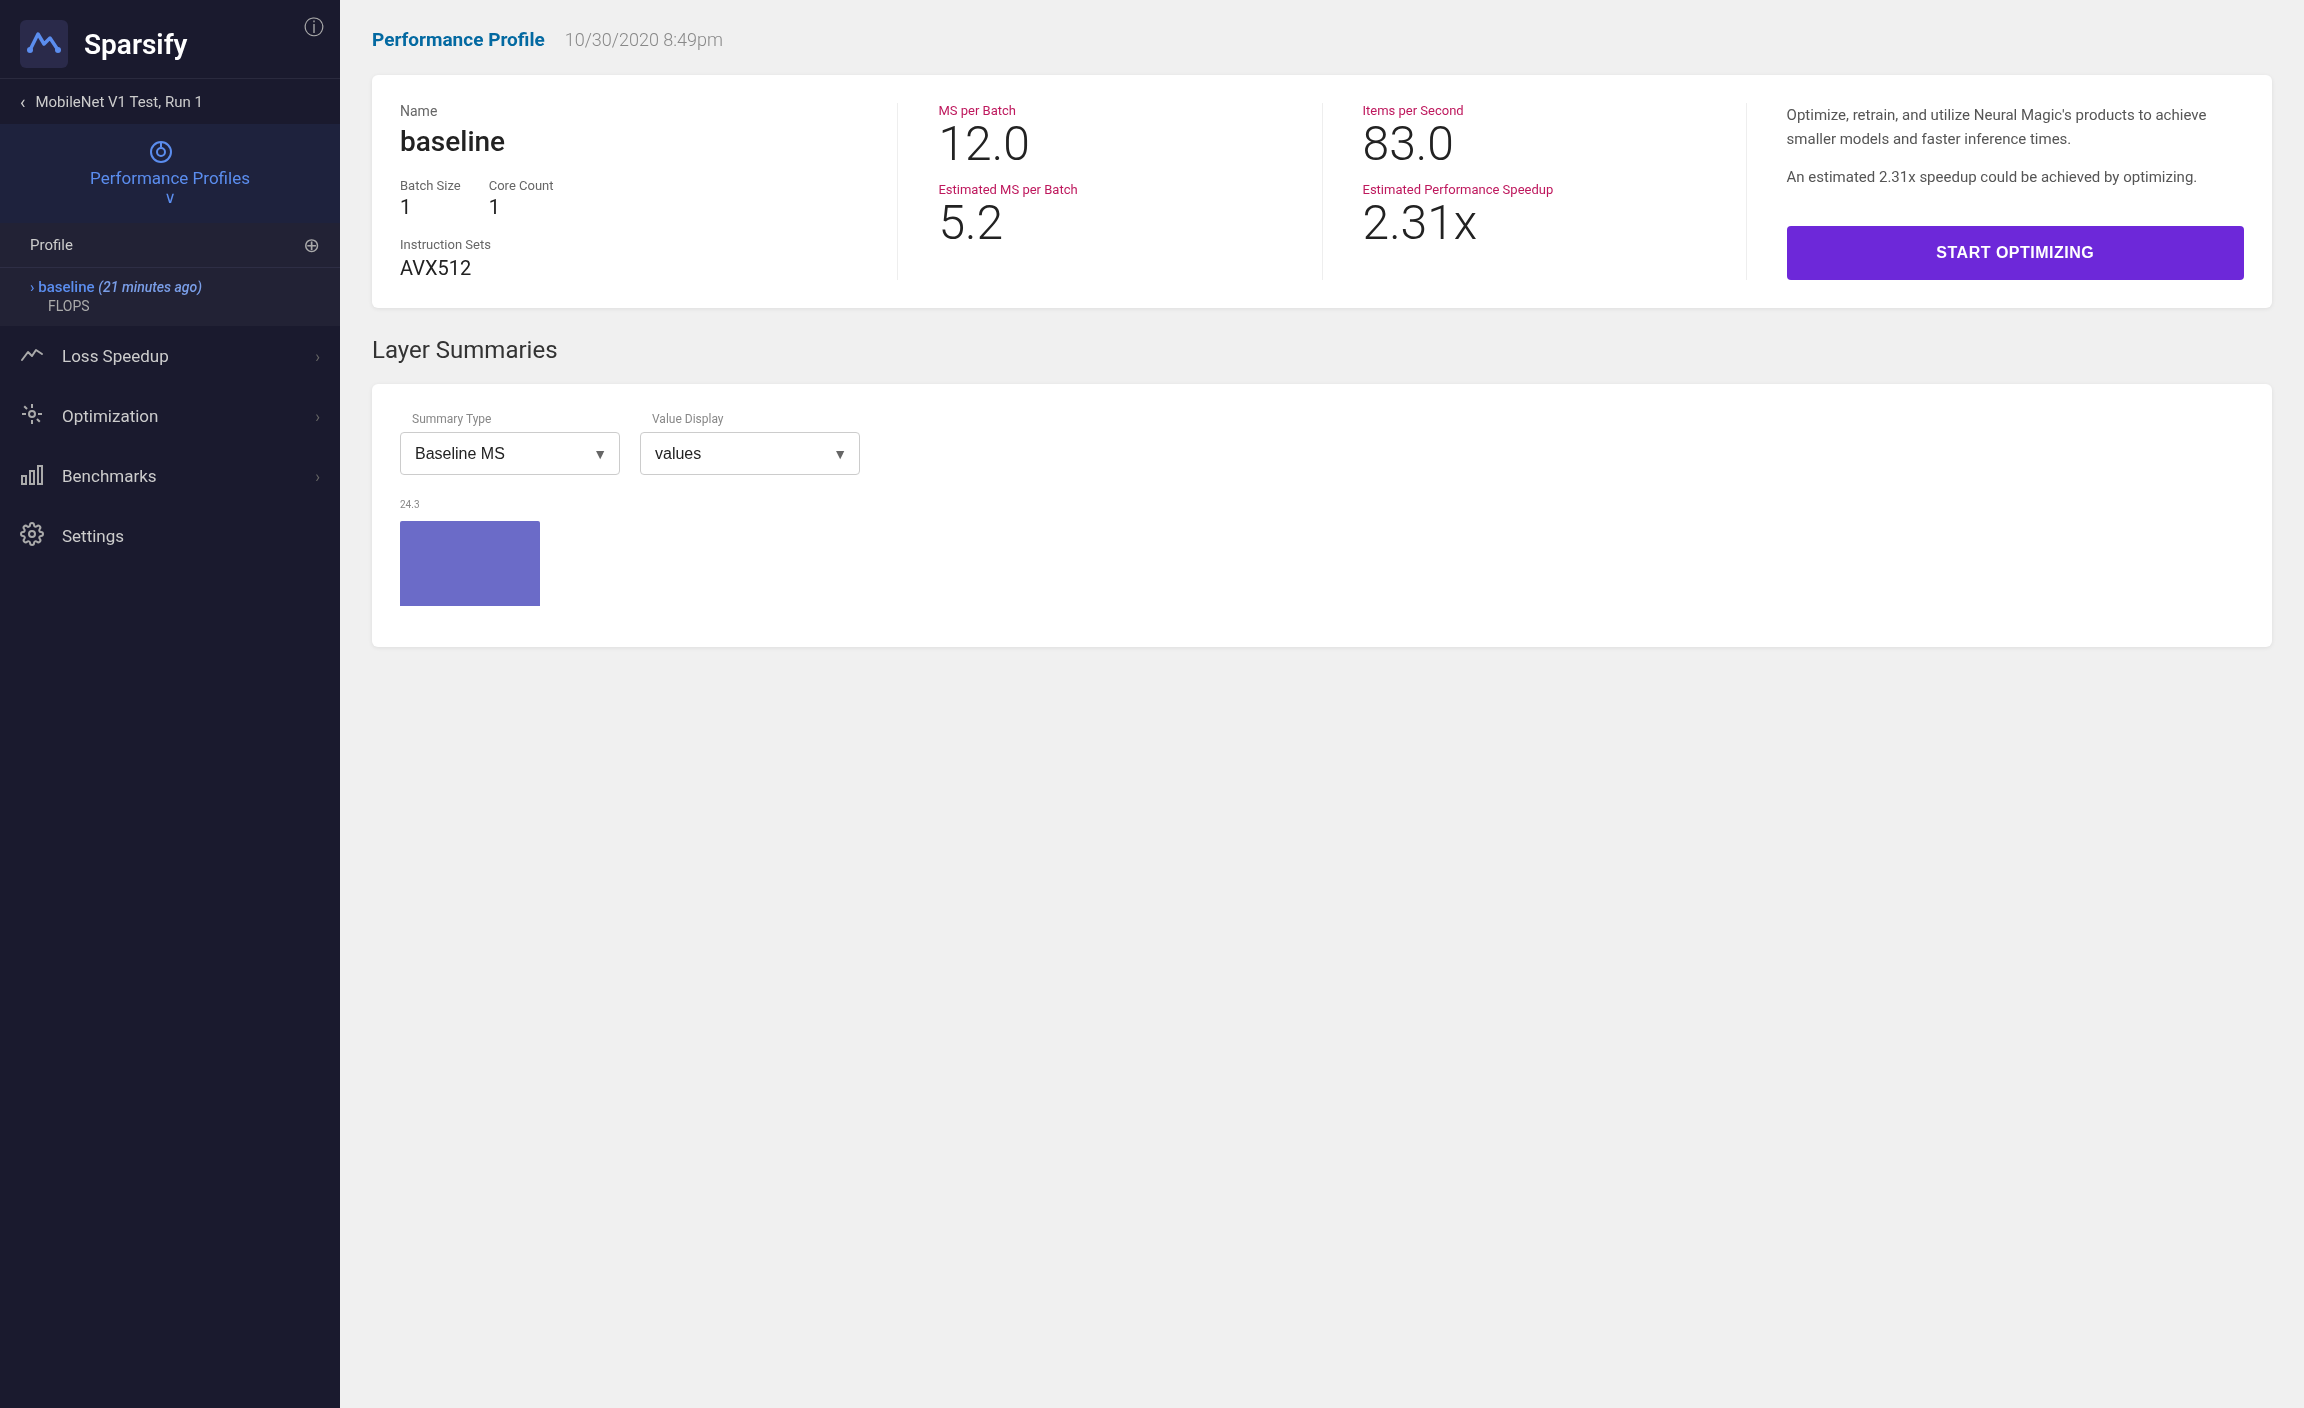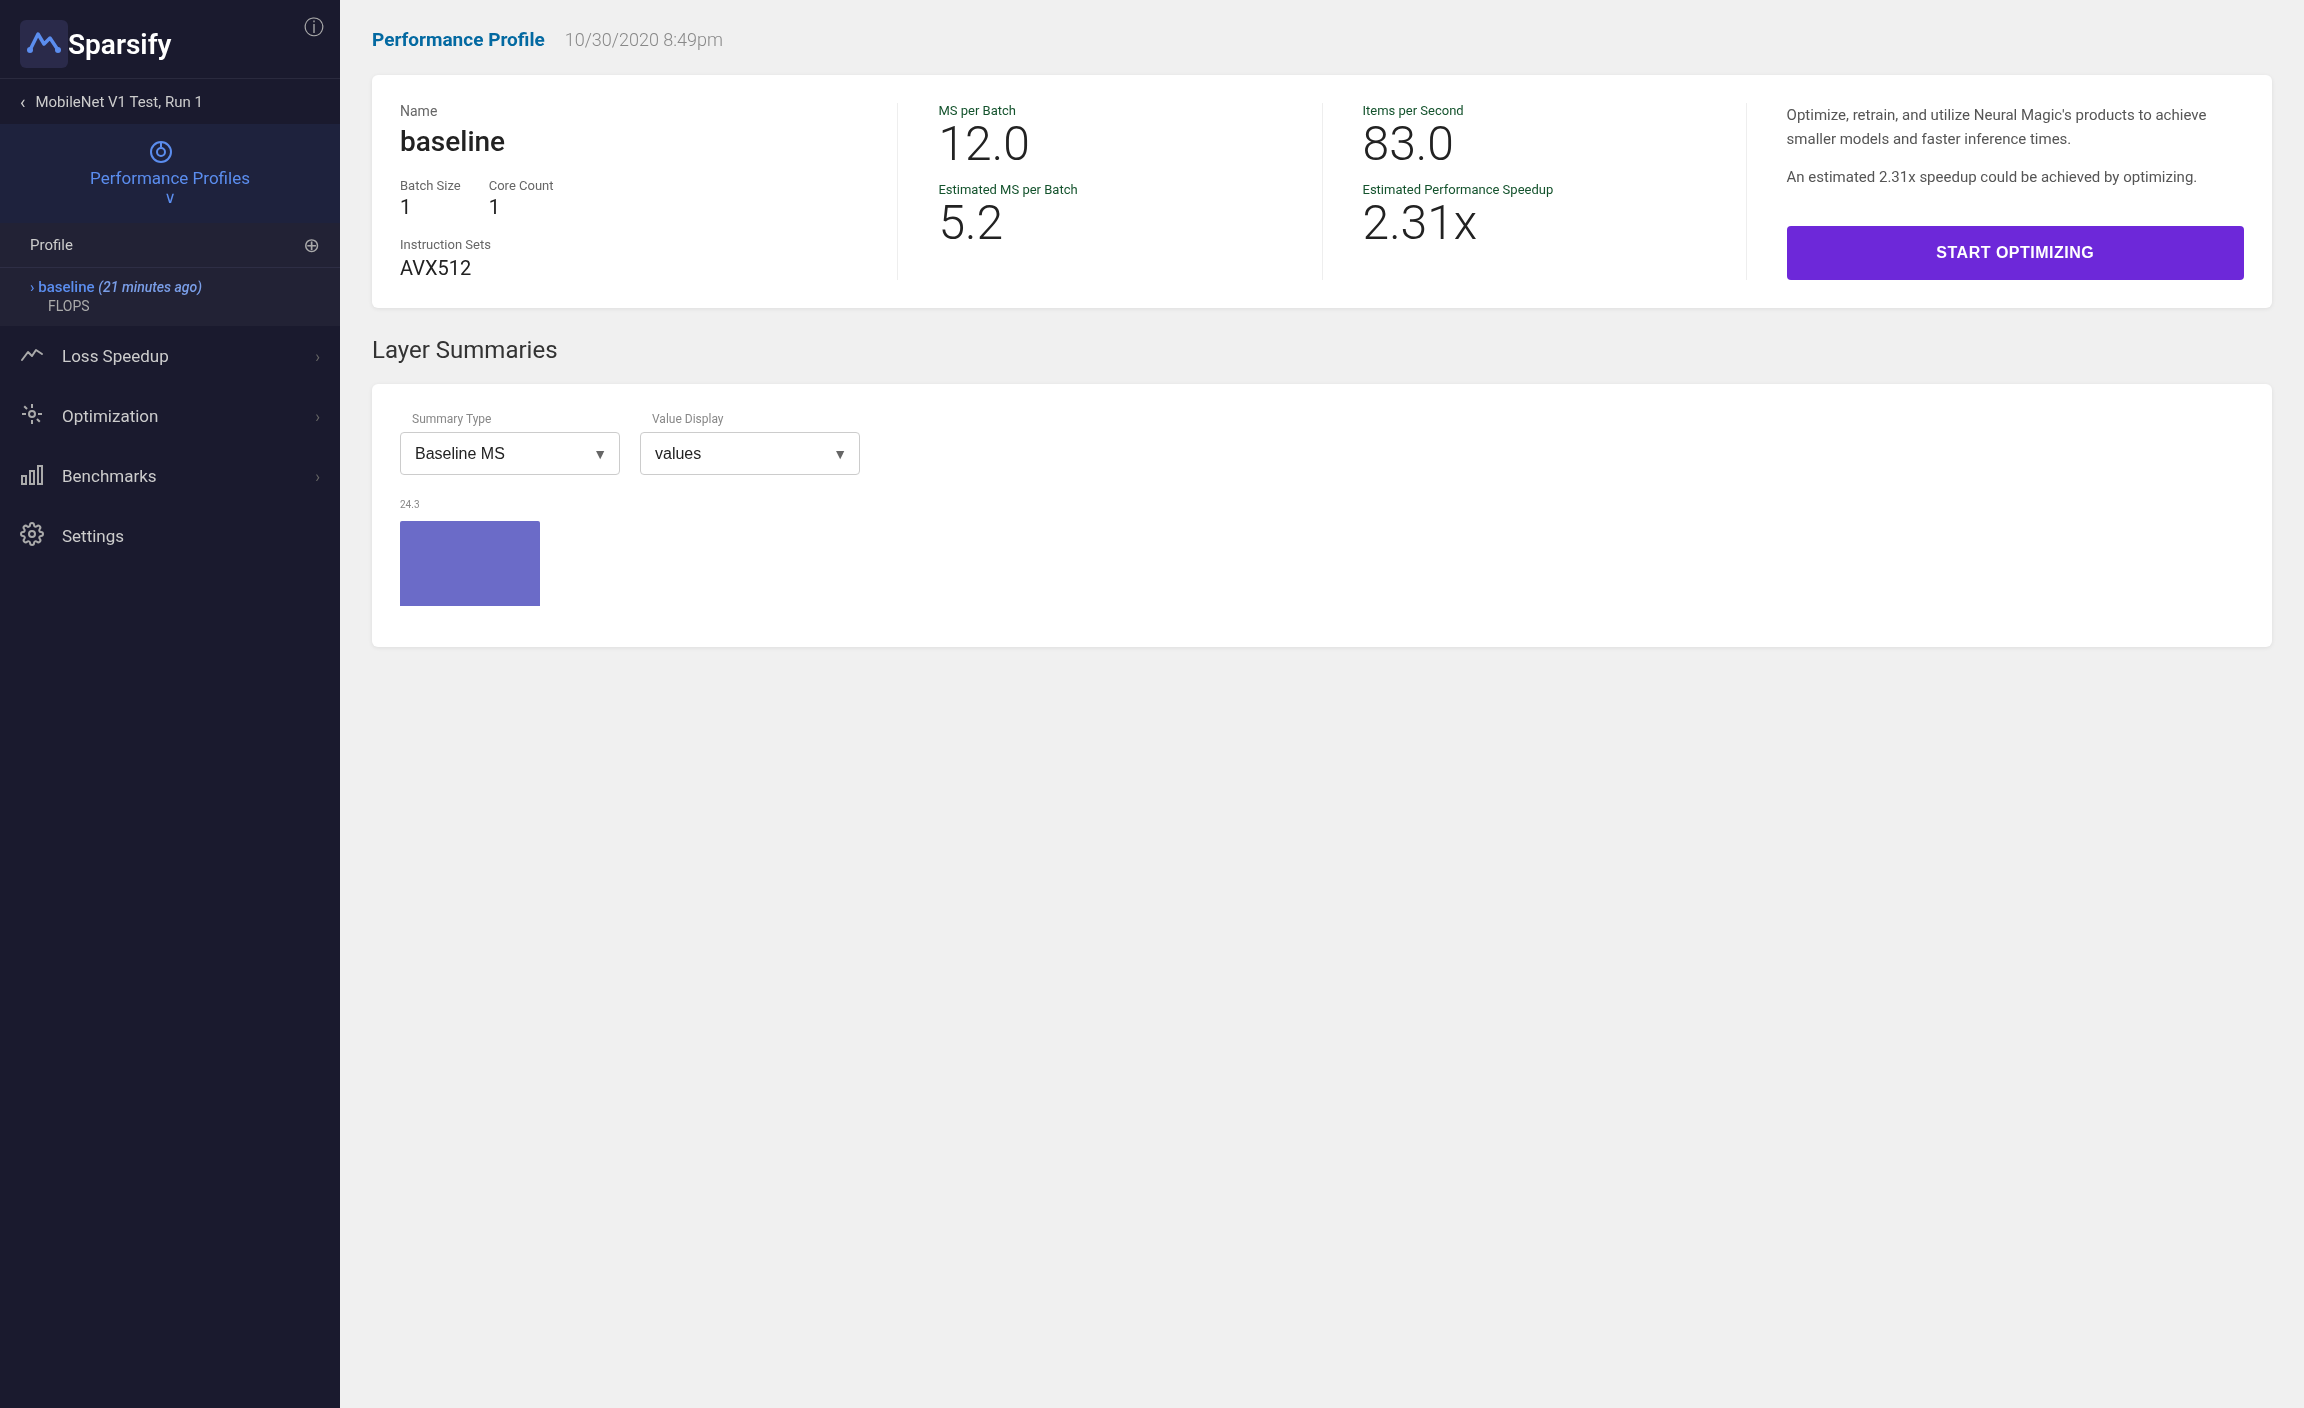--- a/index.html
+++ b/index.html
@@ -19,20 +19,21 @@
     .sidebar-header {
       display: flex;
       align-items: center;
       padding: 20px 20px 10px 20px;
       position: relative;
     }
     .app-title {
       font-size: 28px;
       font-weight: 600;
       color: #fff;
+      padding-left: 16px;
     }
     .info-icon {
       position: absolute;
       right: 16px;
       top: 14px;
       color: #aaa;
       font-size: 20px;
       cursor: pointer;
     }
     .back-nav {
@@ -191,21 +192,21 @@
       margin-bottom: 4px;
       margin-top: 18px;
     }
     .instr-value {
       font-size: 20px;
       color: #222;
     }
     .metric-group { }
     .metric-group-label {
       font-size: 13px;
-      color: #14532d;
+      color: #be185d;
       margin-bottom: 2px;
     }
     .metric-large {
       font-size: 48px;
       font-weight: 300;
       color: #222;
       line-height: 1;
     }
 
     .info-col {

